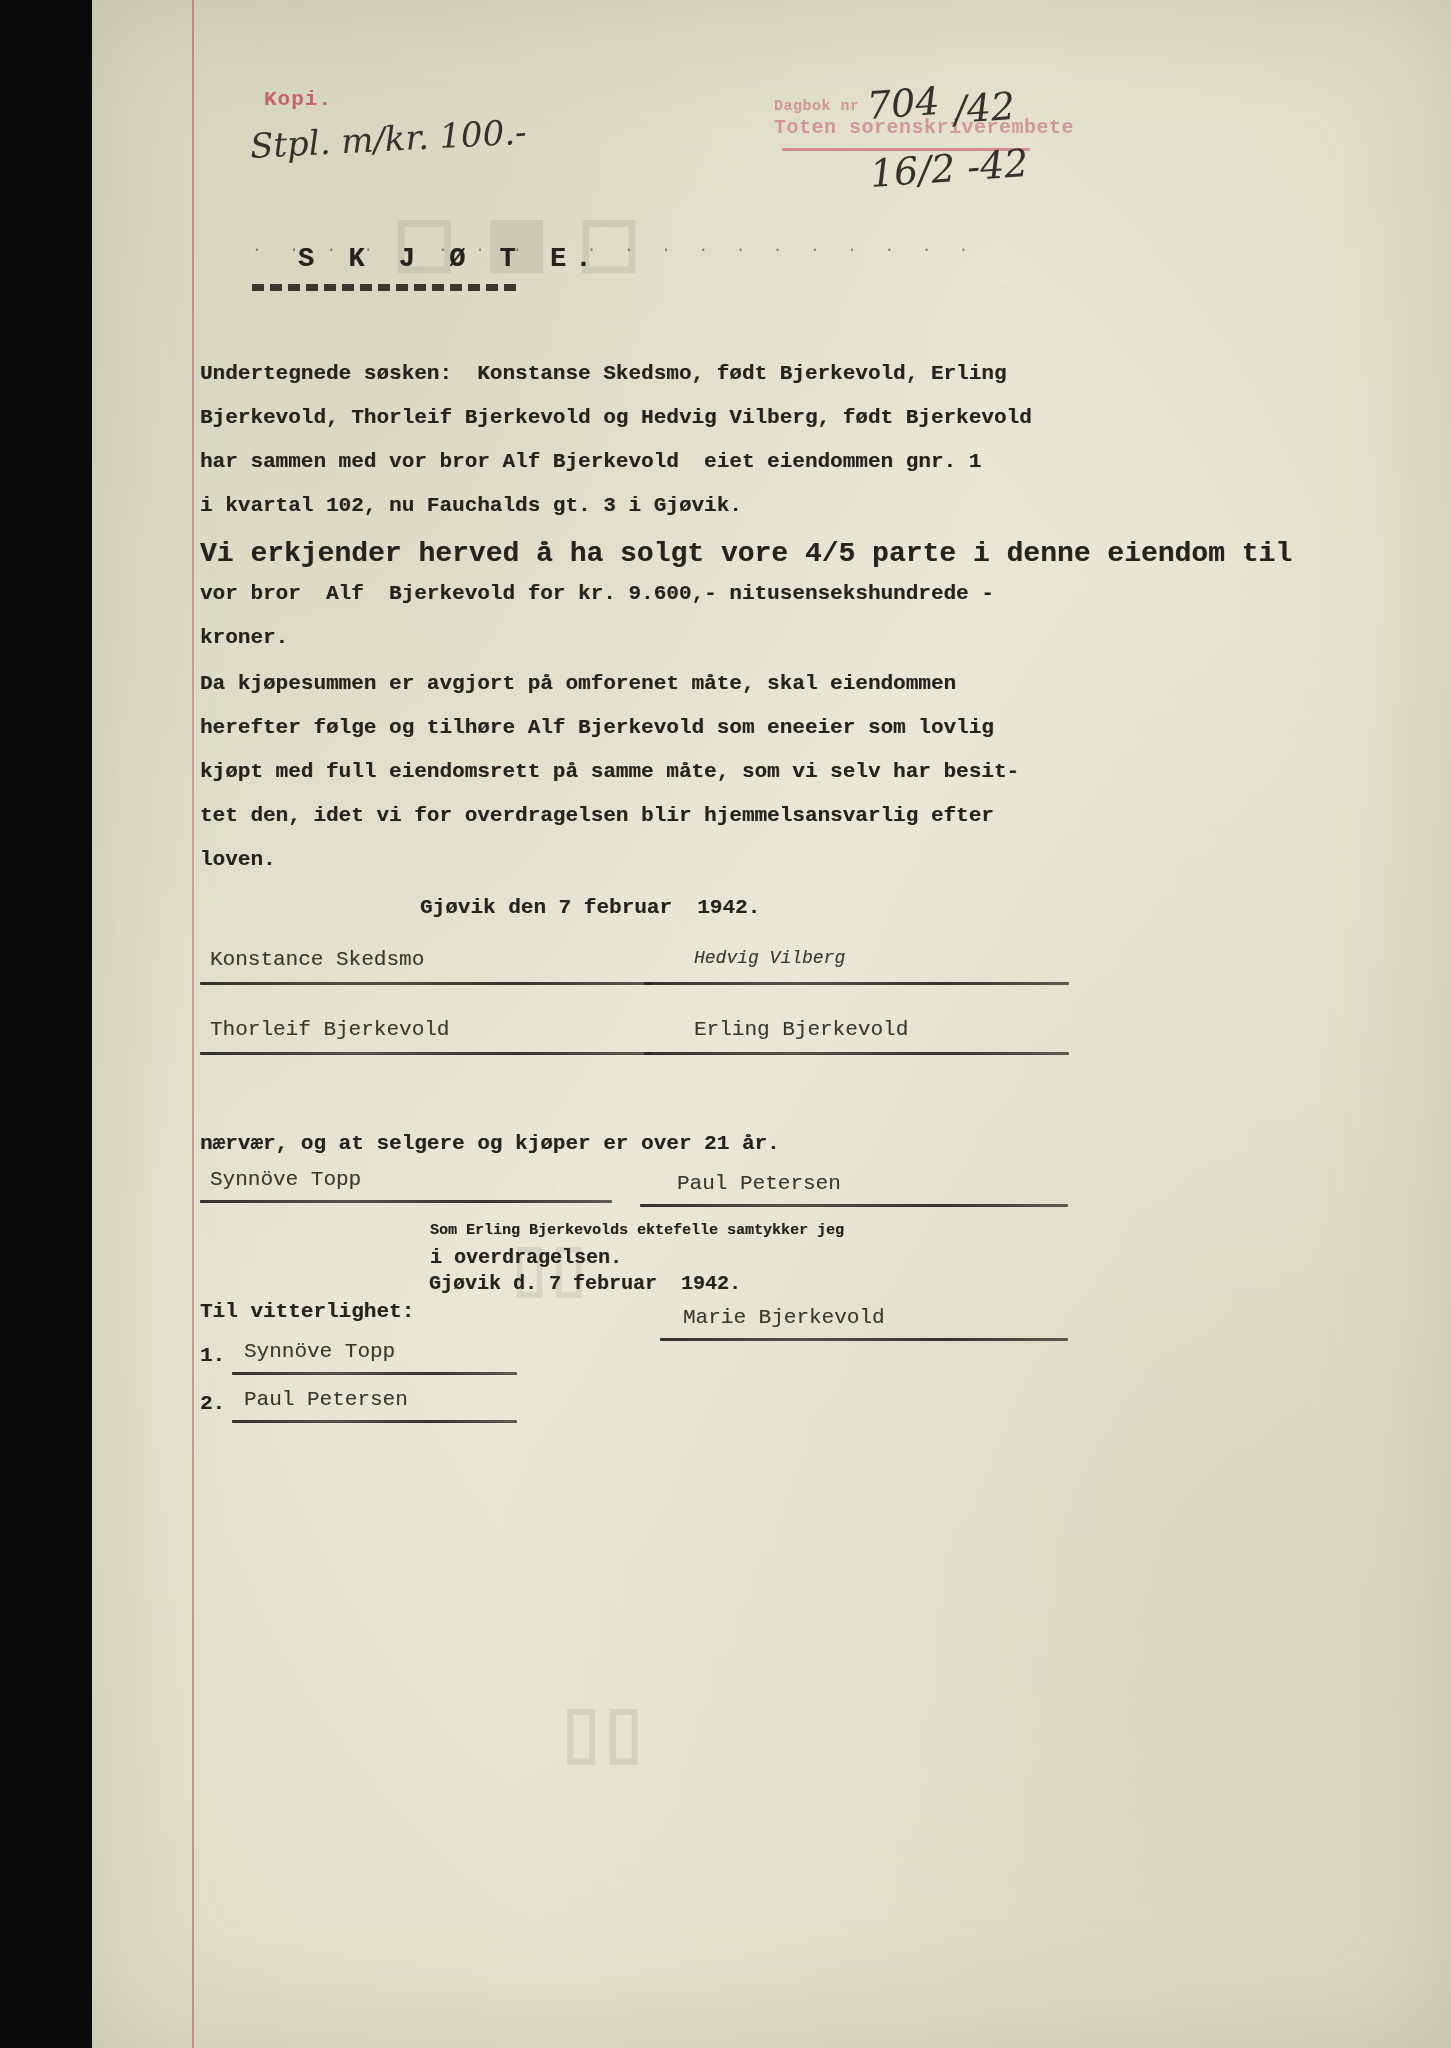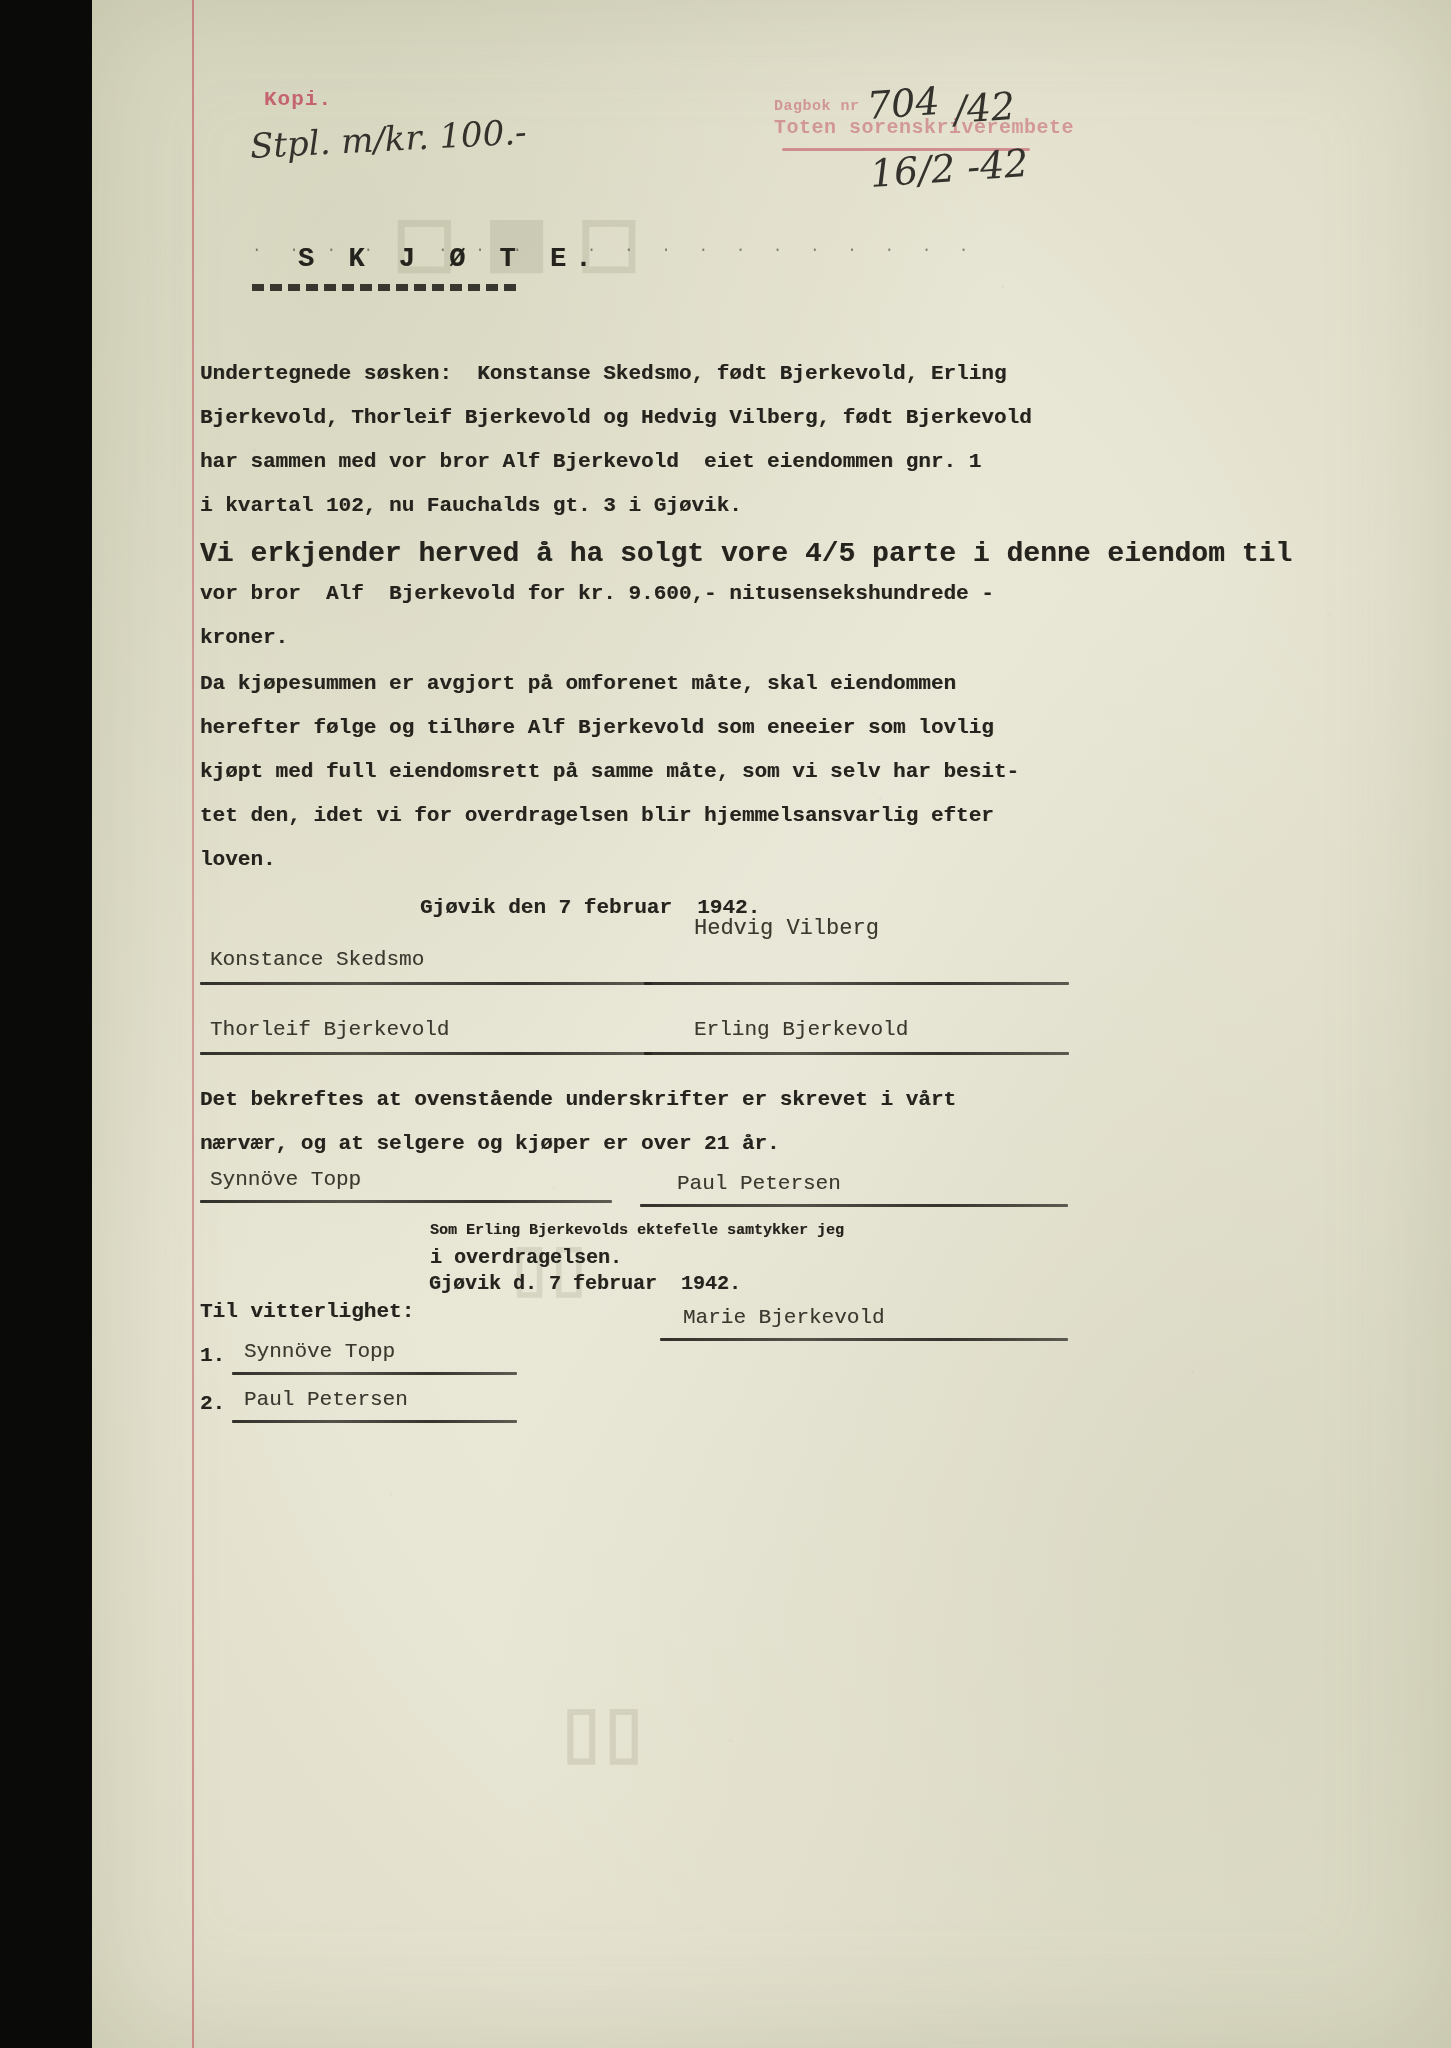--- a/index.html
+++ b/index.html
@@ -210,30 +210,29 @@
     <div class="tw ink" style="left:108px; top:716px; font-size:21px;">herefter følge og tilhøre Alf Bjerkevold som eneeier som lovlig</div>
     <div class="tw ink" style="left:108px; top:804px; font-size:21px;">tet den, idet vi for overdragelsen blir hjemmelsansvarlig efter</div>
     <div class="tw ink" style="left:108px; top:760px; font-size:21px;">kjøpt med full eiendomsrett på samme måte, som vi selv har besit-</div>
     <div class="tw ink" style="left:108px; top:848px; font-size:21px;">loven.</div>
 
     <div class="tw ink" style="left:328px; top:896px; font-size:21px;">Gjøvik den 7 februar  1942.</div>
 
     <div class="tw light" style="left:118px; top:948px; font-size:21px;">Konstance Skedsmo</div>
     <div class="rule" style="left:108px; top:982px; width:452px;"></div>
 
-    <div class="tw light" style="left:602px; top:916px; font-size:22px;">Hedvig Vilberg</div>
+    <div class="tw light" style="left:602px; top:948px; font-size:18px;font-style:italic;">Hedvig Vilberg</div>
     <div class="rule" style="left:552px; top:982px; width:425px;"></div>
 
     <div class="tw light" style="left:118px; top:1018px; font-size:21px;">Thorleif Bjerkevold</div>
     <div class="rule" style="left:108px; top:1052px; width:452px;"></div>
 
     <div class="tw light" style="left:602px; top:1018px; font-size:21px;">Erling Bjerkevold</div>
     <div class="rule" style="left:552px; top:1052px; width:425px;"></div>
 
-    <div class="tw ink" style="left:108px; top:1088px; font-size:21px;">Det bekreftes at ovenstående underskrifter er skrevet i vårt</div>
     <div class="tw ink" style="left:108px; top:1132px; font-size:21px;">nærvær, og at selgere og kjøper er over 21 år.</div>
 
     <div class="tw light" style="left:118px; top:1168px; font-size:21px;">Synnöve Topp</div>
     <div class="rule" style="left:108px; top:1200px; width:412px;"></div>
 
     <div class="tw light" style="left:585px; top:1172px; font-size:21px;">Paul Petersen</div>
     <div class="rule" style="left:548px; top:1204px; width:428px;"></div>
 
     <div class="tw ink" style="left:338px; top:1222px; font-size:15px;">Som Erling Bjerkevolds ektefelle samtykker jeg</div>
     <div class="tw ink" style="left:338px; top:1246px; font-size:20px;">i overdragelsen.</div>

